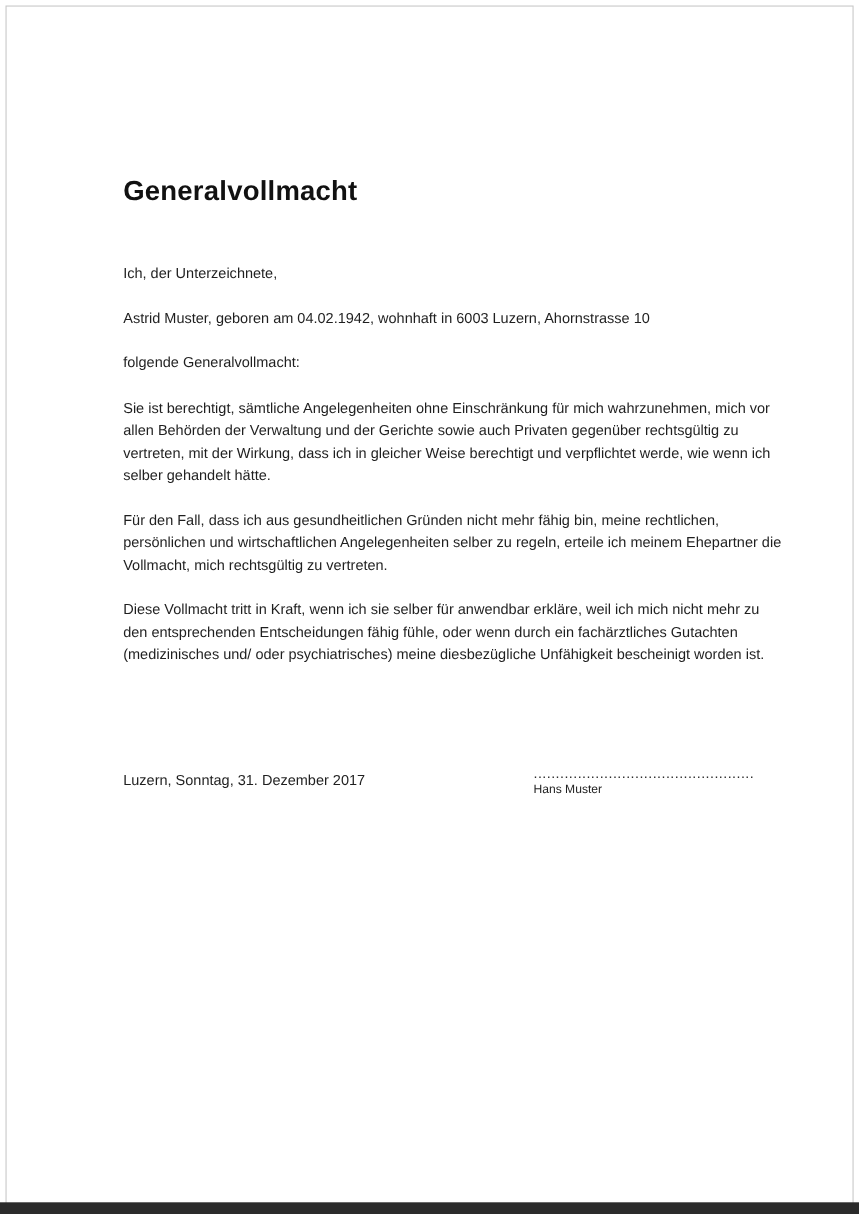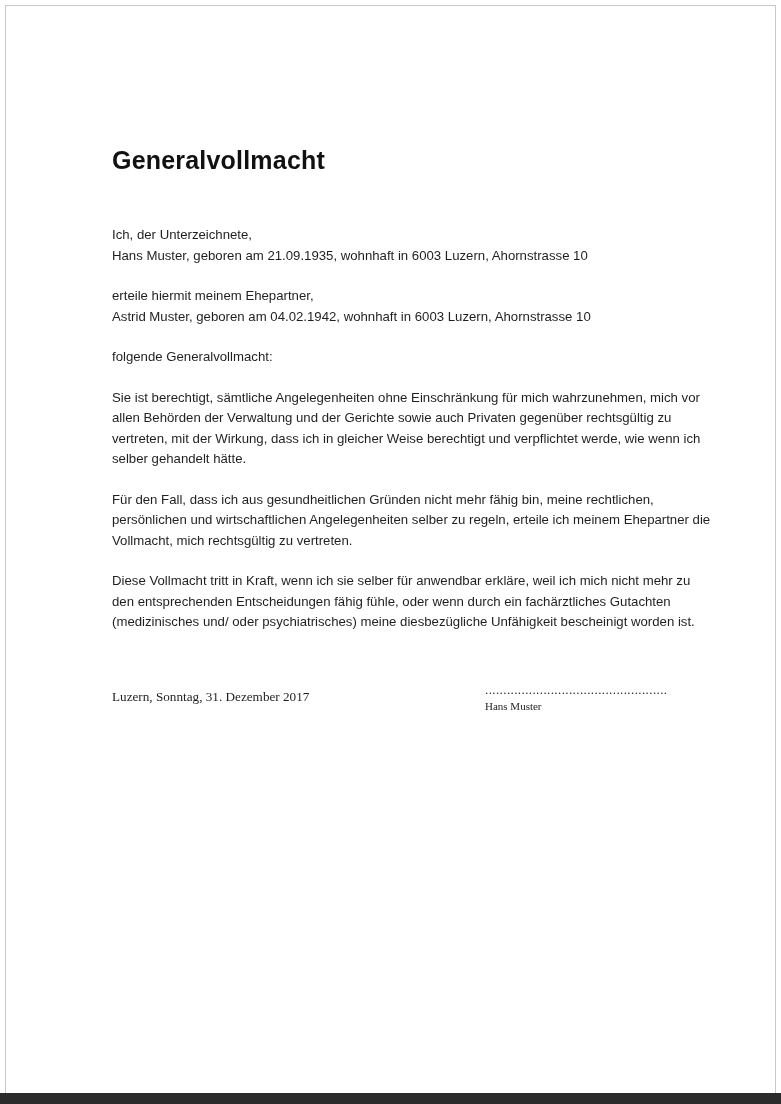--- a/index.html
+++ b/index.html
@@ -39,45 +39,44 @@
     font-weight: bold;
     font-size: 13.5px;
     color: #111111;
     padding: 6px 0 7px 0;
     letter-spacing: 0.2px;
   }
   
   .content {
     position: absolute;
     left: 112px;
-    top: 146px;
+    top: 160px;
     width: 600px;
   }
   .doc-title {
     font-size: 25px;
     font-weight: bold;
     color: #111111;
     letter-spacing: 0.2px;
     margin-bottom: 50px;
   }
   .para {
     font-size: 13.2px;
     line-height: 20.5px;
     margin-bottom: 20px;
     color: #1f1f1f;
     margin-top: 16px;
   }
   .para .line { display: block; }
   
   .footer-row {
     position: relative;
-    margin-top: 54px;
+    margin-top: 94px;
     height: 46px;
     font-size: 13.2px;
-    font-family: Liberation Serif, serif;
   }
   .place-date {
     position: absolute;
     left: 0;
     top: 2px;
   }
   .signature-block {
     position: absolute;
     left: 373px;
     top: -5px;
@@ -107,25 +106,23 @@
 
   <div class="page-frame"></div>
 
 
   <main class="content">
 
     <h1 class="doc-title">Generalvollmacht</h1>
 
     <p class="para">
       <span class="line">Ich, der Unterzeichnete,</span>
-      <span class="line">Hans Muster, geboren am 21.09.1935, wohnhaft in 6003 Luzern, Ahornstrasse 10</span>
     </p>
 
     <p class="para">
-      <span class="line">erteile hiermit meinem Ehepartner,</span>
       <span class="line">Astrid Muster, geboren am 04.02.1942, wohnhaft in 6003 Luzern, Ahornstrasse 10</span>
     </p>
 
     <p class="para">
       <span class="line">folgende Generalvollmacht:</span>
     </p>
 
     <p class="para">
       <span class="line">Sie ist berechtigt, sämtliche Angelegenheiten ohne Einschränkung für mich wahrzunehmen, mich vor allen Behörden der Verwaltung und der Gerichte sowie auch Privaten gegenüber rechtsgültig zu vertreten, mit der Wirkung, dass ich in gleicher Weise berechtigt und verpflichtet werde, wie wenn ich selber gehandelt hätte.</span>
     </p>

